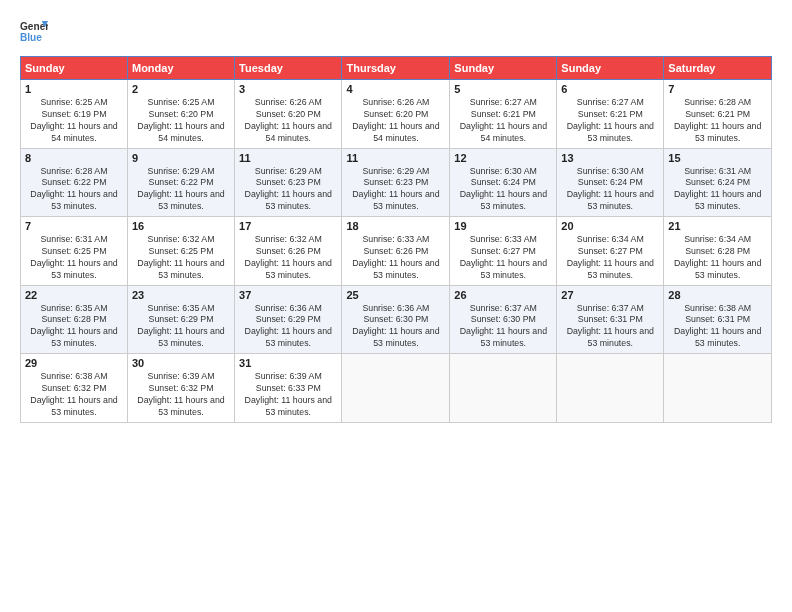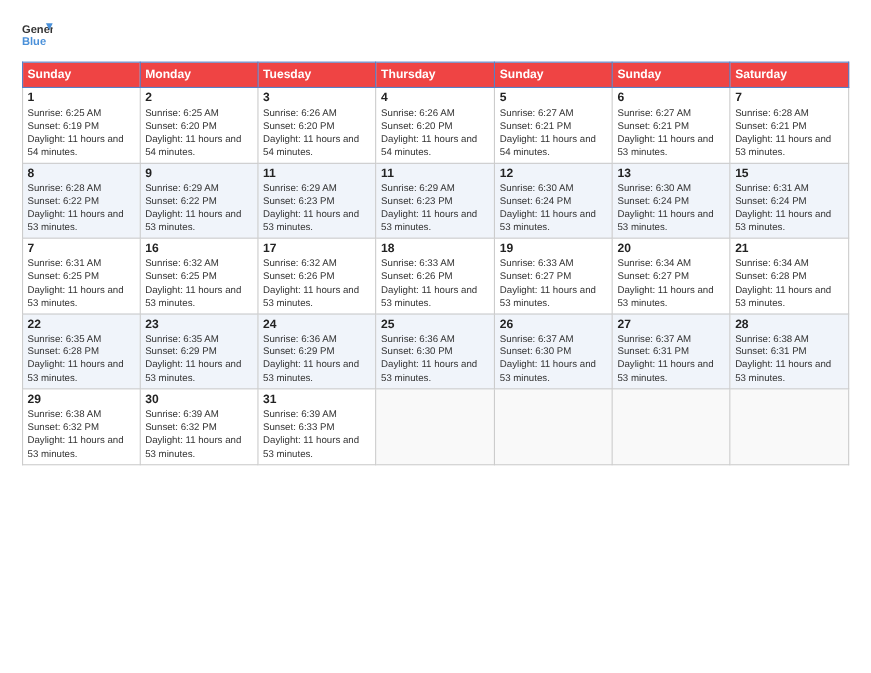--- a/index.html
+++ b/index.html
@@ -71,20 +71,21 @@
     .day-num {
       font-size: 11px;
       font-weight: bold;
       color: #222;
       margin-bottom: 2px;
     }
     .day-info {
       font-size: 8.8px;
       color: #333;
       line-height: 1.35;
+      text-align: center;
     }
     .empty-cell {
       background: #f9f9f9 !important;
     }
   </style>
 </head>
 <body>
 
 <div class="page">
   <div class="header">
@@ -207,21 +208,21 @@
         <tr>
           <td>
         <div class="day-num">22</div>
         <div class="day-info">Sunrise: 6:35 AM<br>Sunset: 6:28 PM<br>Daylight: 11 hours and 53 minutes.</div>
       </td>
           <td>
         <div class="day-num">23</div>
         <div class="day-info">Sunrise: 6:35 AM<br>Sunset: 6:29 PM<br>Daylight: 11 hours and 53 minutes.</div>
       </td>
           <td>
-        <div class="day-num">24</div>
+        <div class="day-num">37</div>
         <div class="day-info">Sunrise: 6:36 AM<br>Sunset: 6:29 PM<br>Daylight: 11 hours and 53 minutes.</div>
       </td>
           <td>
         <div class="day-num">25</div>
         <div class="day-info">Sunrise: 6:36 AM<br>Sunset: 6:30 PM<br>Daylight: 11 hours and 53 minutes.</div>
       </td>
           <td>
         <div class="day-num">26</div>
         <div class="day-info">Sunrise: 6:37 AM<br>Sunset: 6:30 PM<br>Daylight: 11 hours and 53 minutes.</div>
       </td>

